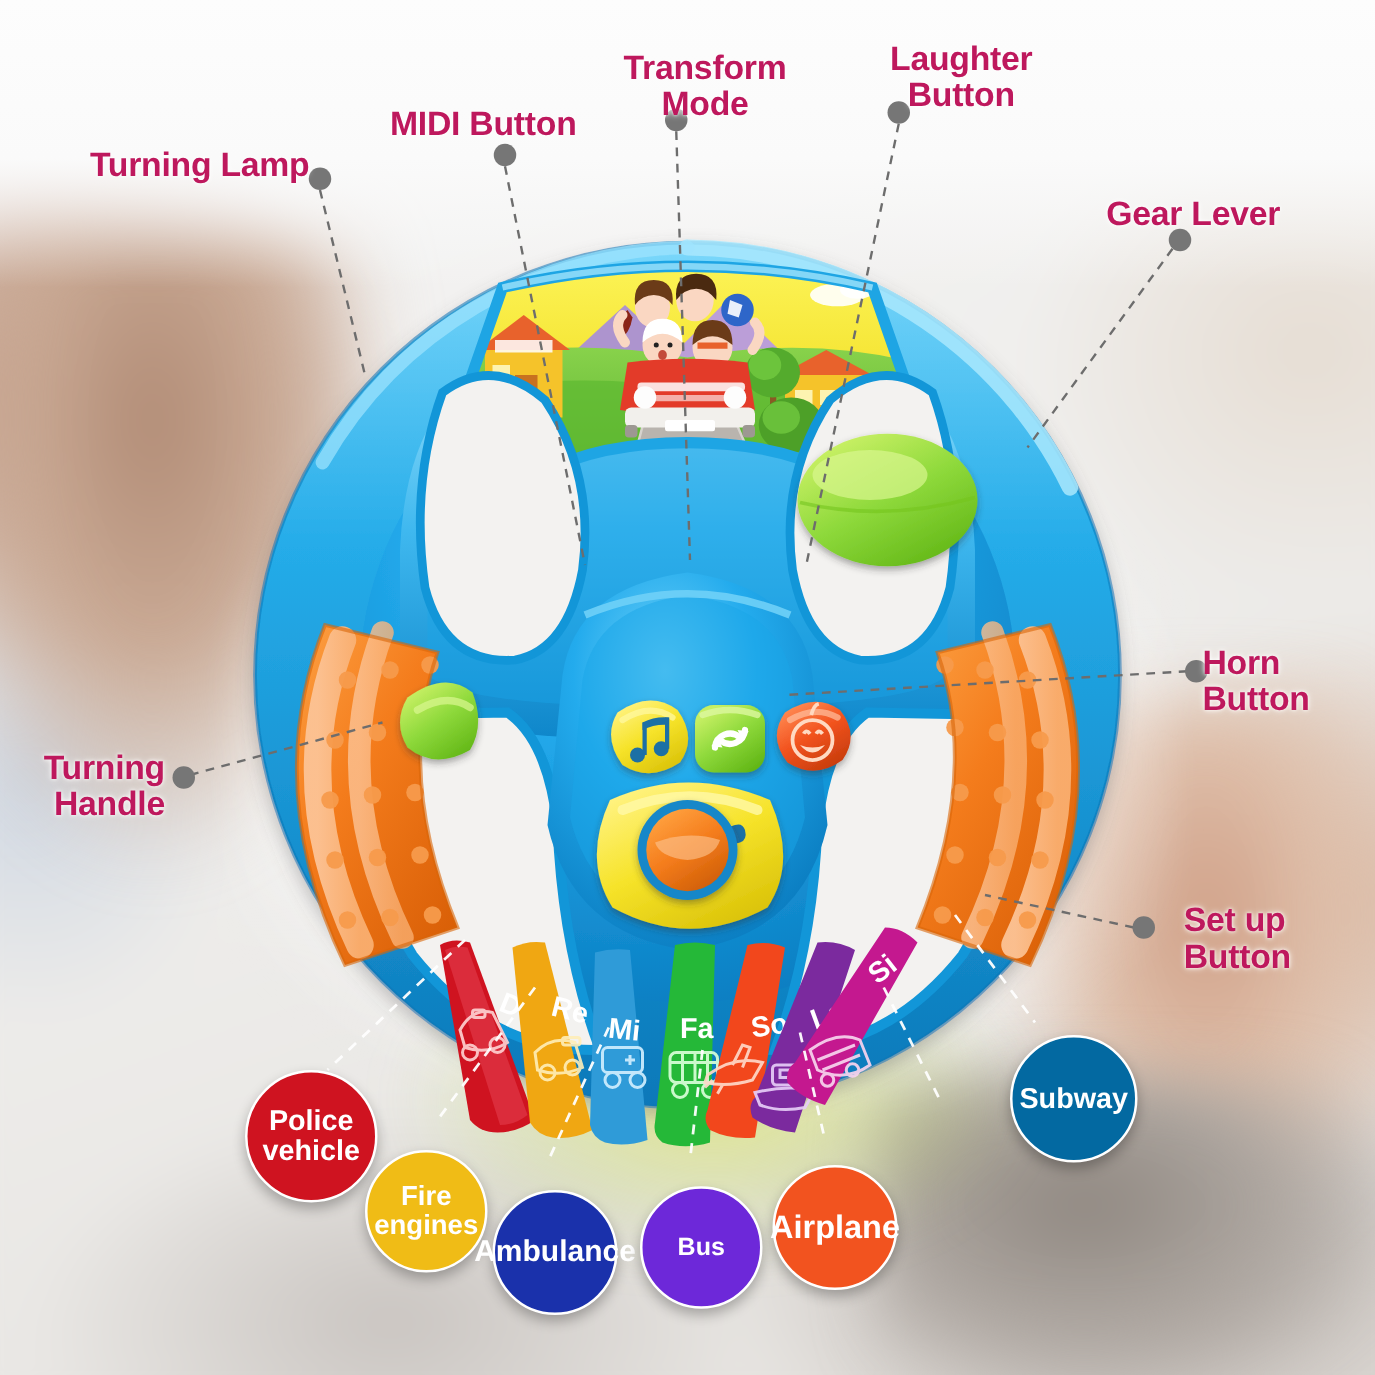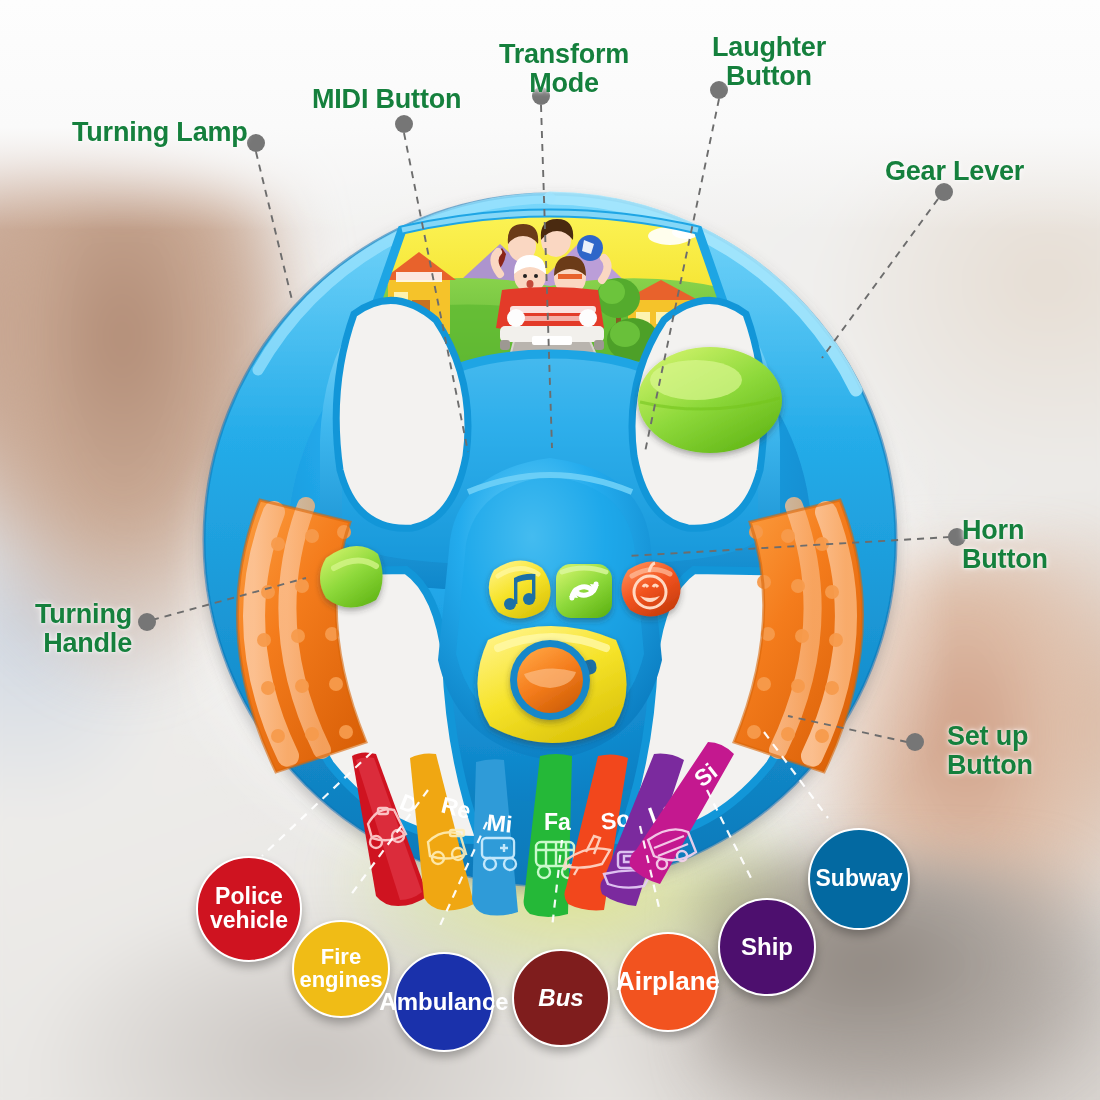--- a/index.html
+++ b/index.html
@@ -57,21 +57,21 @@
     background:linear-gradient(180deg,#fdfdfd 0%, #fafafa 55%, rgba(250,250,250,0) 100%);
   }
 
   
   #wheel-wrap { position:absolute; left:150px; top:140px; width:800px; height:790px; }
   #wheel-svg { position:absolute; inset:0; }
 
   
   .callout {
     position:absolute;
-    color:#15803d;
+    color:#be185d;
     font-size:27px;
     font-weight:700;
     line-height:1.06;
     letter-spacing:-.2px;
     white-space:pre-line;
     text-shadow:0 0 3px rgba(255,255,255,.95),0 0 6px rgba(255,255,255,.8);
   }
   .callout.center { text-align:center; }
   .callout.rt { text-align:right; }
 
@@ -564,18 +564,17 @@
   <div class="callout rt" style="left:2px; top:600px; width:130px;">Turning
 Handle</div>
   <div class="callout" style="left:925px; top:722px;margin-left:22px;">Set up
 Button</div>
 
   <div class="chip" style="left:196px; top:856px; width:106px; height:106px; background:#cf1320; font-size:23px;">Police
 vehicle</div>
   <div class="chip" style="left:292px; top:920px; width:98px; height:98px; background:#f0bc16; font-size:22px;">Fire
 engines</div>
   <div class="chip" style="left:394px; top:952px; width:100px; height:100px; background:#1a31ab; font-size:24px;">Ambulance</div>
-  <div class="chip" style="left:512px; top:949px; width:98px; height:98px; background:#7f1d1d; font-size:24px;font-style:italic;">Bus</div>
+  <div class="chip" style="left:512px; top:949px; width:98px; height:98px; background:#6d28d9; font-size:20px;">Bus</div>
   <div class="chip" style="left:618px; top:932px; width:100px; height:100px; background:#f2531f; font-size:26px;">Airplane</div>
-  <div class="chip" style="left:718px; top:898px; width:98px; height:98px; background:#4d0f6e; font-size:24px;">Ship</div>
   <div class="chip" style="left:808px; top:828px; width:102px; height:102px; background:#0369a1; font-size:23px;">Subway</div>
 
 </div>
 
 </body></html>

